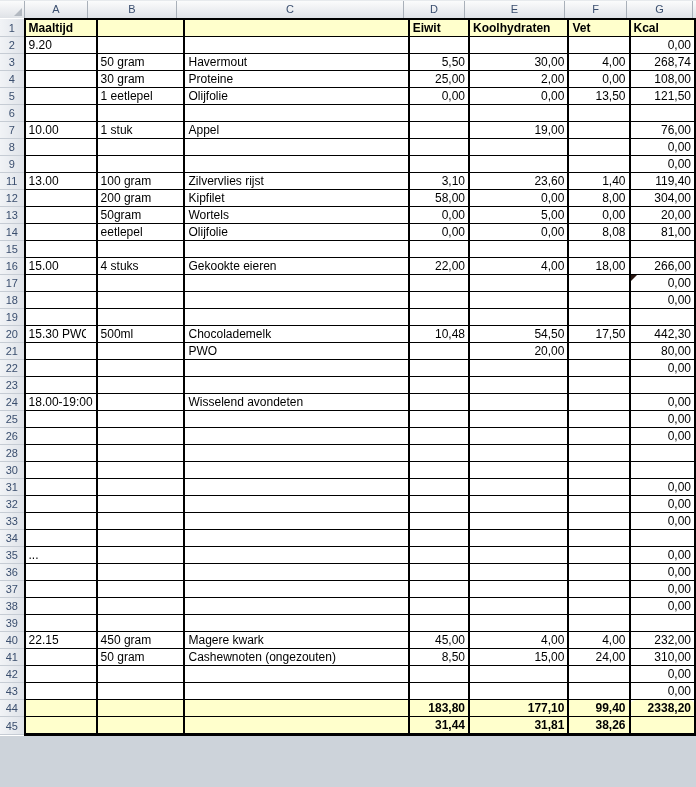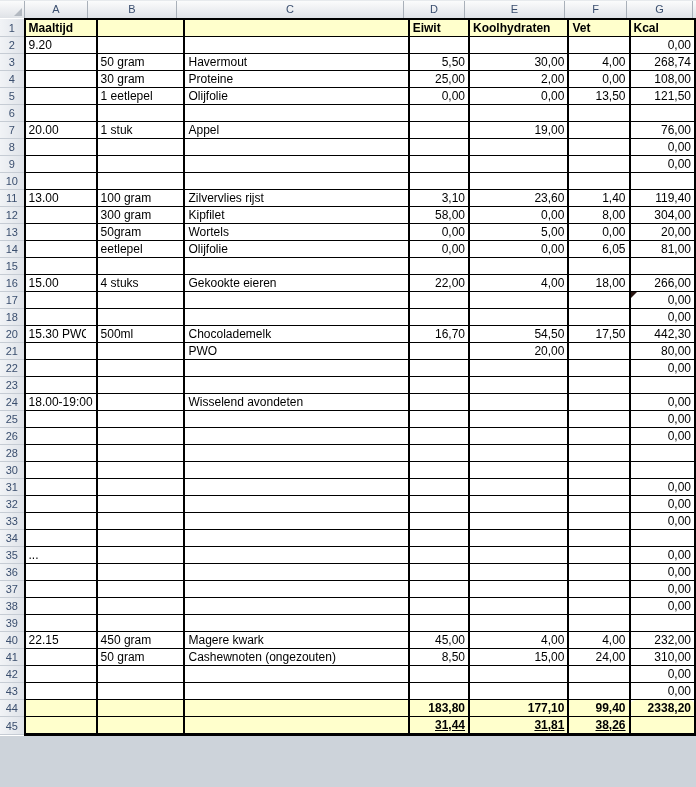--- a/index.html
+++ b/index.html
@@ -38,21 +38,21 @@
   }
   table.grid td {
     border-right:2px solid var(--grid,#000);
     border-bottom:1px solid var(--grid,#000);
     height:16px; line-height:16px;
     padding:0 3px; overflow:hidden; white-space:nowrap;
     vertical-align:middle;
   }
   table.grid td.c-a { border-left:2px solid var(--grid,#000); }
   table.grid tr:first-child td { border-top:2px solid var(--grid,#000); }
-  table.grid tr:last-child td { border-bottom:3px solid var(--grid,#000);text-decoration:underline; }
+  table.grid tr:last-child td { border-bottom:3px solid var(--grid,#000); }
   td.c-d, td.c-e, td.c-f, td.c-g { text-align:right; }
   td.c-g { position:relative; }
   th.rn {
     background:linear-gradient(to right,#F1F3F6,#DFE3E9);
     font-weight:400; color:#3A4E6E; font-size:11px;
     text-align:center; border-bottom:1px solid #C6CCD4;
     padding:0; height:16px; line-height:16px;
   }
   tr.r-header td { background:var(--fill-yellow,#FFFFCC); font-weight:700; text-align:left; }
   tr.r-total  td { background:var(--fill-yellow,#FFFFCC); font-weight:700; }
@@ -152,21 +152,21 @@
           <td class="c-a"></td>
           <td class="c-b"></td>
           <td class="c-c"></td>
           <td class="c-d"></td>
           <td class="c-e"></td>
           <td class="c-f"></td>
           <td class="c-g"></td>
         </tr>
         <tr>
           <th class="rn">7</th>
-          <td class="c-a">20.00</td>
+          <td class="c-a">10.00</td>
           <td class="c-b">1 stuk</td>
           <td class="c-c">Appel</td>
           <td class="c-d"></td>
           <td class="c-e">19,00</td>
           <td class="c-f"></td>
           <td class="c-g">76,00</td>
         </tr>
         <tr>
           <th class="rn">8</th>
           <td class="c-a"></td>
@@ -179,45 +179,35 @@
         </tr>
         <tr>
           <th class="rn">9</th>
           <td class="c-a"></td>
           <td class="c-b"></td>
           <td class="c-c"></td>
           <td class="c-d"></td>
           <td class="c-e"></td>
           <td class="c-f"></td>
           <td class="c-g">0,00</td>
-        </tr>
-        <tr>
-          <th class="rn">10</th>
-          <td class="c-a"></td>
-          <td class="c-b"></td>
-          <td class="c-c"></td>
-          <td class="c-d"></td>
-          <td class="c-e"></td>
-          <td class="c-f"></td>
-          <td class="c-g"></td>
         </tr>
         <tr>
           <th class="rn">11</th>
           <td class="c-a">13.00</td>
           <td class="c-b">100 gram</td>
           <td class="c-c">Zilvervlies rijst</td>
           <td class="c-d">3,10</td>
           <td class="c-e">23,60</td>
           <td class="c-f">1,40</td>
           <td class="c-g">119,40</td>
         </tr>
         <tr>
           <th class="rn">12</th>
           <td class="c-a"></td>
-          <td class="c-b">300 gram</td>
+          <td class="c-b">200 gram</td>
           <td class="c-c">Kipfilet</td>
           <td class="c-d">58,00</td>
           <td class="c-e">0,00</td>
           <td class="c-f">8,00</td>
           <td class="c-g">304,00</td>
         </tr>
         <tr>
           <th class="rn">13</th>
           <td class="c-a"></td>
           <td class="c-b">50gram</td>
@@ -227,21 +217,21 @@
           <td class="c-f">0,00</td>
           <td class="c-g">20,00</td>
         </tr>
         <tr>
           <th class="rn">14</th>
           <td class="c-a"></td>
           <td class="c-b">eetlepel</td>
           <td class="c-c">Olijfolie</td>
           <td class="c-d">0,00</td>
           <td class="c-e">0,00</td>
-          <td class="c-f">6,05</td>
+          <td class="c-f">8,08</td>
           <td class="c-g">81,00</td>
         </tr>
         <tr>
           <th class="rn">15</th>
           <td class="c-a"></td>
           <td class="c-b"></td>
           <td class="c-c"></td>
           <td class="c-d"></td>
           <td class="c-e"></td>
           <td class="c-f"></td>
@@ -271,27 +261,37 @@
           <th class="rn">18</th>
           <td class="c-a"></td>
           <td class="c-b"></td>
           <td class="c-c"></td>
           <td class="c-d"></td>
           <td class="c-e"></td>
           <td class="c-f"></td>
           <td class="c-g">0,00</td>
         </tr>
         <tr>
+          <th class="rn">19</th>
+          <td class="c-a"></td>
+          <td class="c-b"></td>
+          <td class="c-c"></td>
+          <td class="c-d"></td>
+          <td class="c-e"></td>
+          <td class="c-f"></td>
+          <td class="c-g"></td>
+        </tr>
+        <tr>
           <th class="rn">20</th>
           <td class="c-a">
             <div class="clip">15.30 PWO</div>
           </td>
           <td class="c-b">500ml</td>
           <td class="c-c">Chocolademelk</td>
-          <td class="c-d">16,70</td>
+          <td class="c-d">10,48</td>
           <td class="c-e">54,50</td>
           <td class="c-f">17,50</td>
           <td class="c-g">442,30</td>
         </tr>
         <tr>
           <th class="rn">21</th>
           <td class="c-a"></td>
           <td class="c-b"></td>
           <td class="c-c">PWO</td>
           <td class="c-d"></td>

